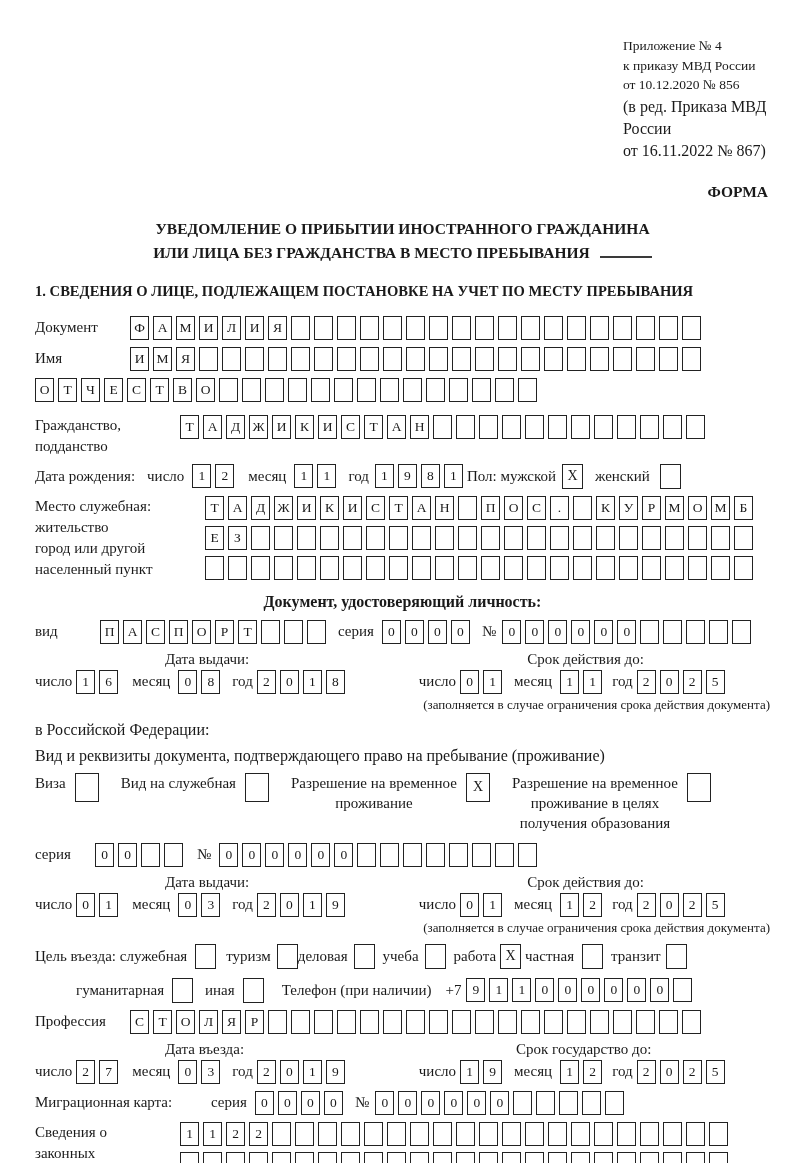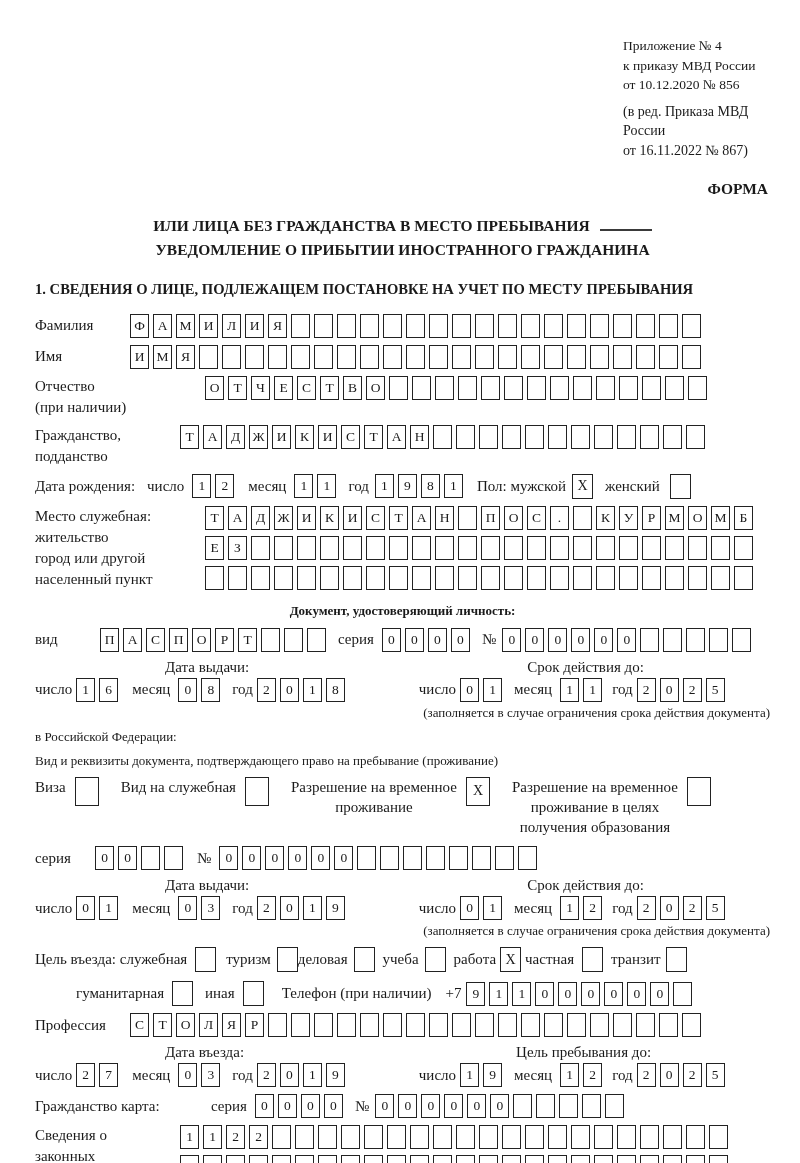--- a/index.html
+++ b/index.html
@@ -4,21 +4,21 @@
 <style>
   html,body{margin:0;padding:0;}
   body{
     width:800px;height:1163px;box-sizing:border-box;overflow:hidden;
     background:#ffffff;color:#1a1a1a;
     font-family:"Liberation Serif","DejaVu Serif",serif;
     padding:36px 30px 10px 35px;
   }
   
   .top-header{margin-left:588px;font-size:13.5px;line-height:1.45;}
-  .top-header .small{font-size:14px;margin-top:7px;line-height:1.4;}
+  .top-header .small{font-size:16px;margin-top:1px;line-height:1.4;}
   .forma{text-align:right;font-weight:bold;font-size:15.5px;margin:20px 2px 16px 0;}
   
   .title{text-align:center;font-weight:bold;font-size:15.5px;line-height:1.55;}
   .t-underline{display:inline-block;width:52px;border-bottom:2.2px solid #3a3a3a;margin-left:10px;}
   .sec-title{font-weight:bold;font-size:14.6px;margin:18px 0 16px 0;}
   
   .line{display:flex;align-items:center;margin-bottom:7px;white-space:nowrap;}
   .lbl,.txt{flex:none;font-size:15px;}
   .cells{display:inline-flex;flex:none;}
   .cell{
@@ -27,21 +27,21 @@
     font-size:13.5px;background:#fff;
   }
   .cbox{
     display:inline-flex;flex:none;width:21px;height:25px;box-sizing:border-box;
     border:1.7px solid #222;align-items:center;justify-content:center;font-size:14px;background:#fff;
   }
   .mrow{display:flex;align-items:flex-start;margin-bottom:7px;}
   .mleft{flex:none;font-size:15px;line-height:1.4;}
   .mrows .cells{margin-bottom:6px;}
   .mrows{display:flex;flex-direction:column;}
-  .ftext{font-size:13px;margin-bottom:7px;}
+  .ftext{font-size:16px;margin-bottom:7px;}
   .ftext.center{text-align:center;font-weight:bold;margin:2px 0 9px 0;}
   .ftext.right{text-align:right;font-size:13px;margin:-4px 0 8px 0;}
   .ftext.plain{margin-bottom:8px;}
   .opts{display:flex;align-items:flex-start;margin-bottom:9px;}
   .opt{display:flex;align-items:flex-start;flex:none;}
   .opt + .opt{margin-left:22px;}
   .opt-text{text-align:center;font-size:15px;line-height:1.35;margin-right:9px;}
   .opts .cbox{width:24px;height:29px;}
   [data-name="doc-dates-header"],[data-name="doc2-dates-header"],
   [data-name="entry-dates-header"]{margin-bottom:2px;}
@@ -58,31 +58,31 @@
   <div data-name="header-line-3">от 10.12.2020 № 856</div>
   <div class="small">
     <div data-name="header-line-4">(в ред. Приказа МВД России</div>
     <div data-name="header-line-5">от 16.11.2022 № 867)</div>
   </div>
 </div>
 
 <div class="forma" data-name="form-label">ФОРМА</div>
 
 <div class="title" data-name="page-title">
+  <div data-name="page-title-line-1">УВЕДОМЛЕНИЕ О ПРИБЫТИИ ИНОСТРАННОГО ГРАЖДАНИНА</div>
   <div data-name="page-title-line-2">
     <span data-name="page-title-line-2-text">ИЛИ ЛИЦА БЕЗ ГРАЖДАНСТВА В МЕСТО ПРЕБЫВАНИЯ</span><span class="t-underline" data-name="title-underline"></span>
   </div>
-  <div data-name="page-title-line-1">УВЕДОМЛЕНИЕ О ПРИБЫТИИ ИНОСТРАННОГО ГРАЖДАНИНА</div>
 </div>
 
 <div class="sec-title" data-name="section-1-title">1. СВЕДЕНИЯ О ЛИЦЕ, ПОДЛЕЖАЩЕМ ПОСТАНОВКЕ НА УЧЕТ ПО МЕСТУ ПРЕБЫВАНИЯ</div>
 
 <div id="form-body" data-name="form-body">
     <div class="line" data-name="surname-row">
-      <span class="lbl" data-name="surname-label" style="width: 95px;">Фамилия</span>
+      <span class="lbl" data-name="surname-label" style="width: 95px;">Документ</span>
       <span class="cells" data-name="surname-cells">
         <span class="cell" data-name="char-cell">Ф</span>
         <span class="cell" data-name="char-cell">А</span>
         <span class="cell" data-name="char-cell">М</span>
         <span class="cell" data-name="char-cell">И</span>
         <span class="cell" data-name="char-cell">Л</span>
         <span class="cell" data-name="char-cell">И</span>
         <span class="cell" data-name="char-cell">Я</span>
         <span class="cell" data-name="char-cell"></span>
         <span class="cell" data-name="char-cell"></span>
@@ -128,24 +128,20 @@
         <span class="cell" data-name="char-cell"></span>
         <span class="cell" data-name="char-cell"></span>
         <span class="cell" data-name="char-cell"></span>
         <span class="cell" data-name="char-cell"></span>
         <span class="cell" data-name="char-cell"></span>
         <span class="cell" data-name="char-cell"></span>
         <span class="cell" data-name="char-cell"></span>
       </span>
     </div>
     <div class="mrow" data-name="patronymic-row">
-      <div class="mleft" data-name="patronymic-row-label" style="width: 170px;">
-        <div>Отчество</div>
-        <div>(при наличии)</div>
-      </div>
       <div class="mrows" data-name="patronymic-row-cells">
         <span class="cells" data-name="patronymic-cells">
           <span class="cell" data-name="char-cell">О</span>
           <span class="cell" data-name="char-cell">Т</span>
           <span class="cell" data-name="char-cell">Ч</span>
           <span class="cell" data-name="char-cell">Е</span>
           <span class="cell" data-name="char-cell">С</span>
           <span class="cell" data-name="char-cell">Т</span>
           <span class="cell" data-name="char-cell">В</span>
           <span class="cell" data-name="char-cell">О</span>
@@ -211,21 +207,21 @@
         <span class="cell" data-name="char-cell">1</span>
         <span class="cell" data-name="char-cell">1</span>
       </span>
       <span class="txt" data-name="inline-text" style="margin-left: 8px;">год</span>
       <span class="cells" data-name="birth-year-cells" style="margin-left: 6px;">
         <span class="cell" data-name="char-cell">1</span>
         <span class="cell" data-name="char-cell">9</span>
         <span class="cell" data-name="char-cell">8</span>
         <span class="cell" data-name="char-cell">1</span>
       </span>
-      <span class="txt" data-name="gender-label" style="margin-left: 10px;">Пол: мужской</span>
+      <span class="txt" data-name="gender-label" style="">Пол: мужской</span>
       <span class="cbox" data-name="male-checkbox" style="margin-left: 6px;">X</span>
       <span class="txt" data-name="inline-text" style="margin-left: 12px;">женский</span>
       <span class="cbox" data-name="female-checkbox" style="margin-left: 10px;"></span>
     </div>
     <div class="mrow" data-name="birthplace-row">
       <div class="mleft" data-name="birthplace-row-label" style="width: 170px;">
         <div>Место служебная:</div>
         <div>жительство</div>
         <div>город или другой</div>
         <div>населенный пункт</div>
@@ -548,21 +544,21 @@
         <span class="cell" data-name="char-cell"></span>
         <span class="cell" data-name="char-cell"></span>
         <span class="cell" data-name="char-cell"></span>
         <span class="cell" data-name="char-cell"></span>
         <span class="cell" data-name="char-cell"></span>
         <span class="cell" data-name="char-cell"></span>
       </span>
     </div>
     <div class="line" data-name="entry-dates-header">
       <span class="txt" data-name="entry-date-label" style="margin-left: 130px;">Дата въезда:</span>
-      <span class="txt" data-name="stay-until-label" style="margin-left: 272px;">Цель пребывания до:</span>
+      <span class="txt" data-name="stay-until-label" style="margin-left: 272px;">Срок государство до:</span>
     </div>
     <div class="line" data-name="entry-dates-row">
       <span class="txt" data-name="inline-text">число</span>
       <span class="cells" data-name="entry-day-cells" style="margin-left: 4px;">
         <span class="cell" data-name="char-cell">2</span>
         <span class="cell" data-name="char-cell">7</span>
       </span>
       <span class="txt" data-name="inline-text" style="margin-left: 10px;">месяц</span>
       <span class="cells" data-name="entry-month-cells" style="margin-left: 8px;">
         <span class="cell" data-name="char-cell">0</span>
@@ -587,21 +583,21 @@
       </span>
       <span class="txt" data-name="inline-text" style="margin-left: 6px;">год</span>
       <span class="cells" data-name="stay-year-cells" style="margin-left: 4px;">
         <span class="cell" data-name="char-cell">2</span>
         <span class="cell" data-name="char-cell">0</span>
         <span class="cell" data-name="char-cell">2</span>
         <span class="cell" data-name="char-cell">5</span>
       </span>
     </div>
     <div class="line" data-name="migration-card-row">
-      <span class="lbl" data-name="migration-card-label" style="width: 158px;">Гражданство карта:</span>
+      <span class="lbl" data-name="migration-card-label" style="width: 158px;">Миграционная карта:</span>
       <span class="txt" data-name="inline-text" style="margin-left: 18px;">серия</span>
       <span class="cells" data-name="migration-series-cells" style="margin-left: 8px;">
         <span class="cell" data-name="char-cell">0</span>
         <span class="cell" data-name="char-cell">0</span>
         <span class="cell" data-name="char-cell">0</span>
         <span class="cell" data-name="char-cell">0</span>
       </span>
       <span class="txt" data-name="inline-text" style="margin-left: 8px;">№</span>
       <span class="cells" data-name="migration-number-cells" style="margin-left: 6px;">
         <span class="cell" data-name="char-cell">0</span>

